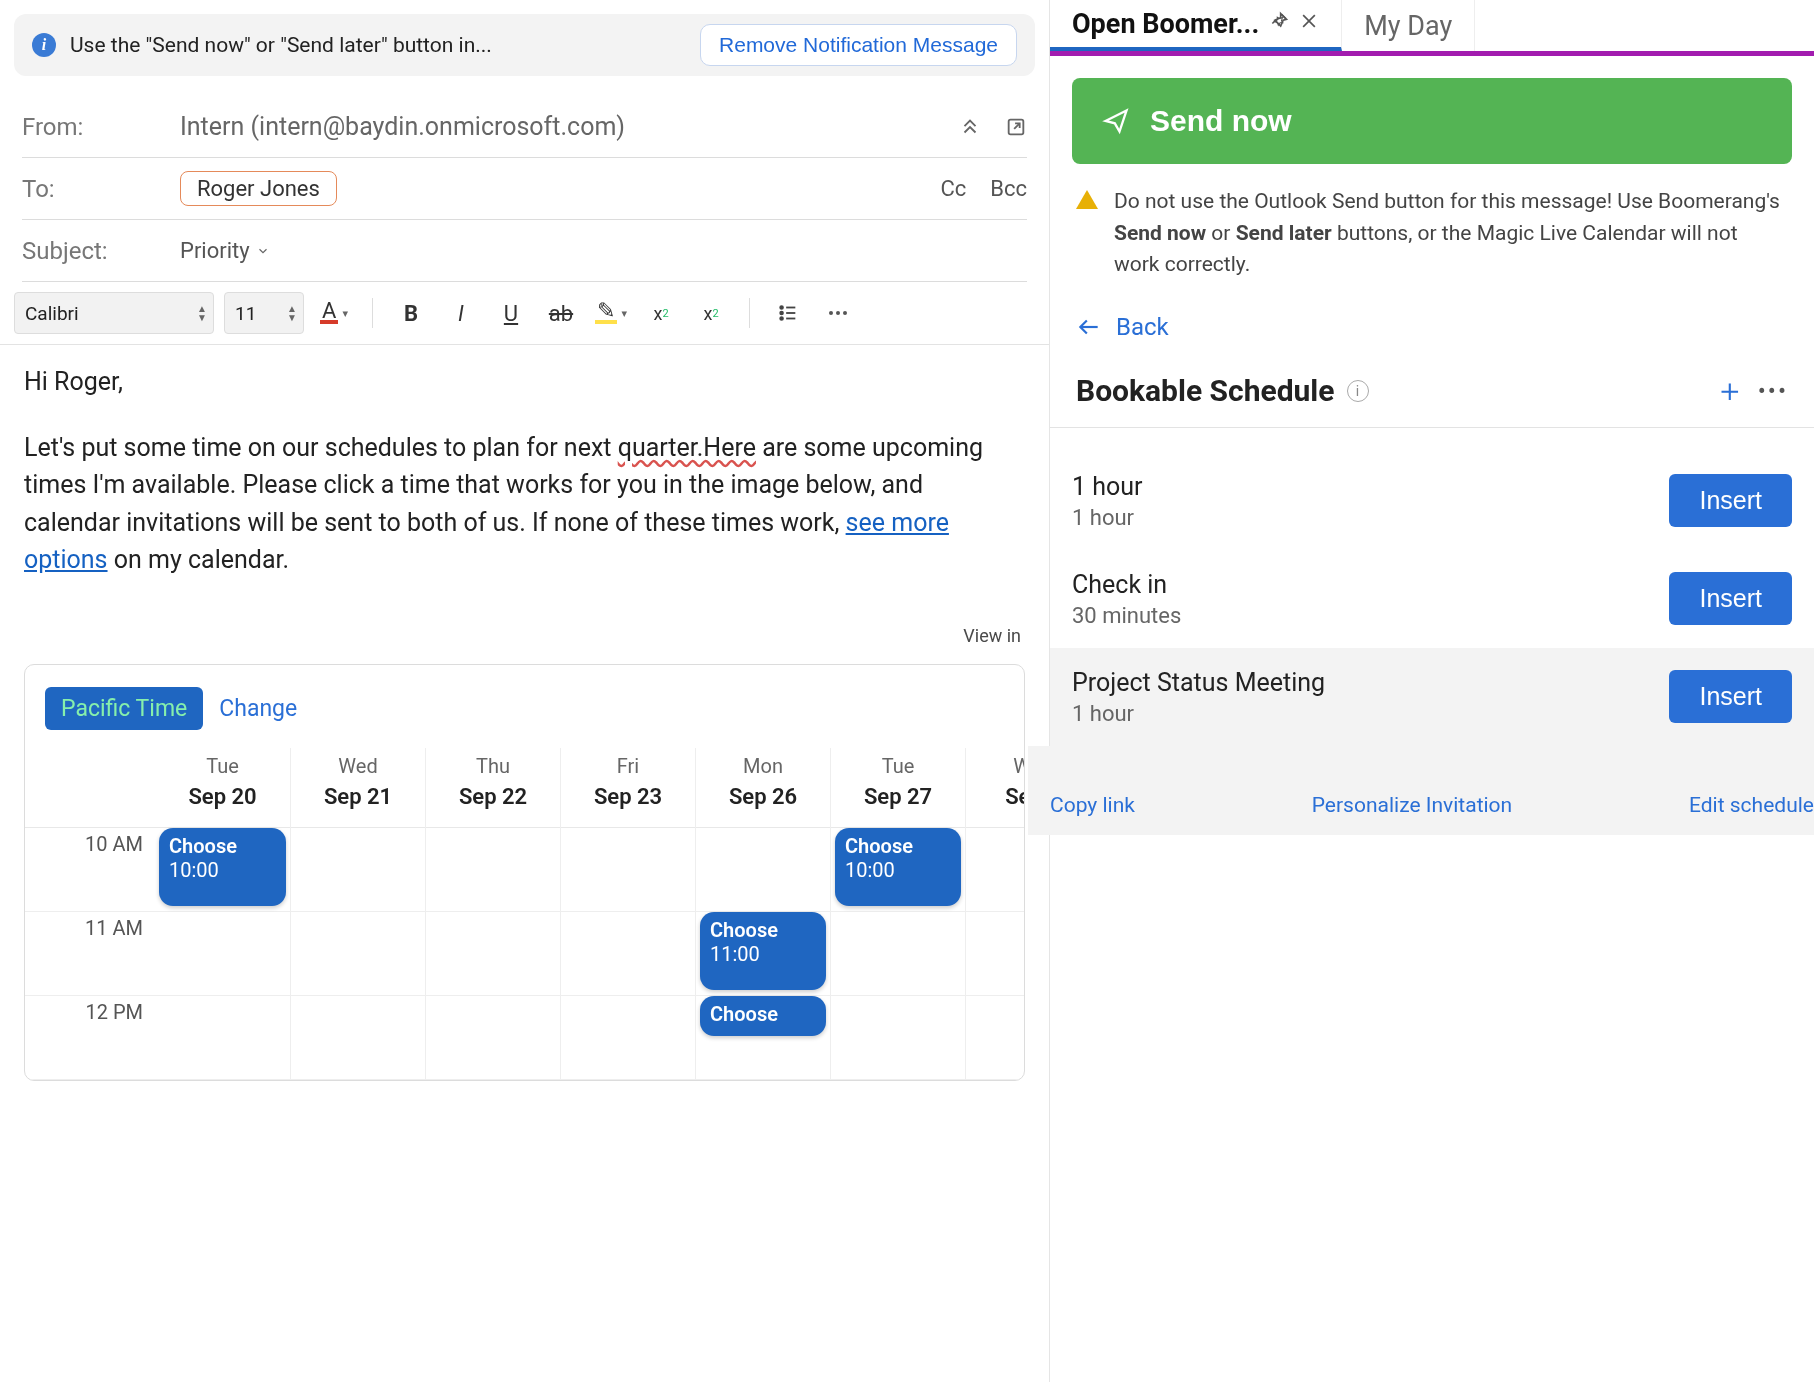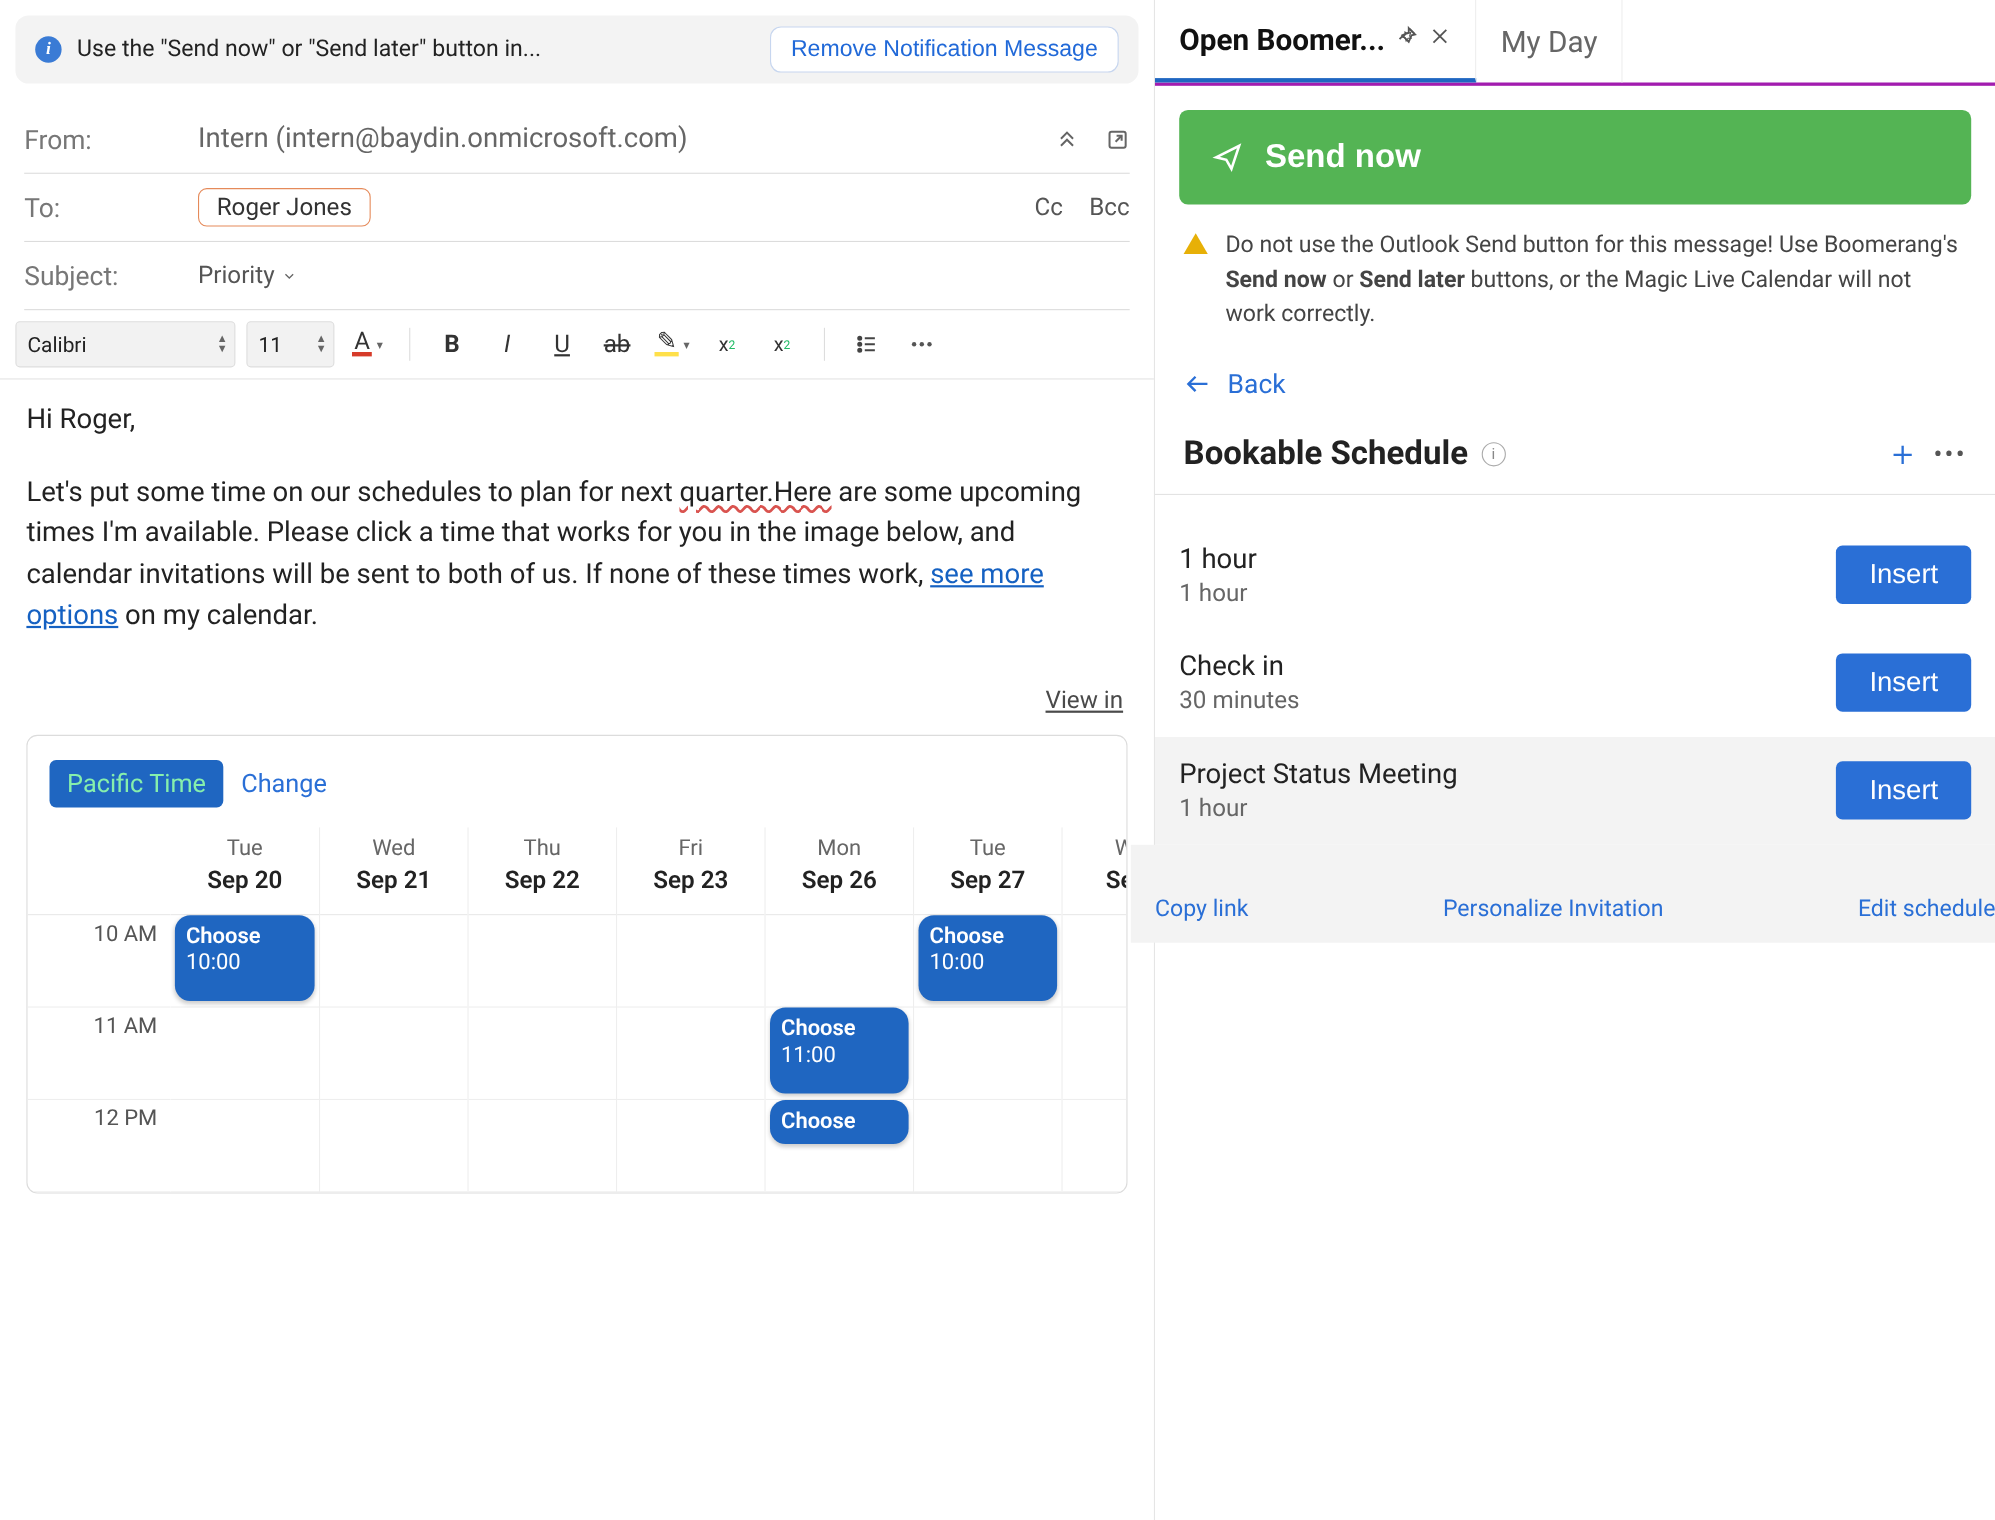--- a/index.html
+++ b/index.html
@@ -102,21 +102,21 @@
   .sub-icon { font-size: 18px; } .sub-icon sub { font-size: 11px; color: #2b6; }
   .list-icon svg, .more-icon svg { display:block; }
 
   
   .email-body { padding: 18px 24px; font-size: 25px; line-height: 1.5; color:#222; }
   .email-body p { margin-bottom: 28px; }
   .email-body a.inline-link { color: #1561c2; text-decoration: underline; }
   .spellerr { text-decoration: underline wavy #d9534f; text-underline-offset: 4px; }
 
   .view-in-row { text-align: right; padding: 0 28px 10px 0; }
-  .view-in-row a { color: #4a4a4a; text-decoration: underline; font-size: 22px; }
+  .view-in-row a { color: #4a4a4a; font-size: 18px; }
 
   
   .cal-card {
     margin: 8px 24px 0 24px;
     border: 1px solid #dcdcdc;
     border-radius: 10px;
     padding: 16px 0 0 0;
     overflow: hidden;
   }
   .tz-row { display: flex; align-items: center; gap: 16px; padding: 6px 20px 18px 20px; }
@@ -142,21 +142,21 @@
   .hr-row { height: 84px; border-bottom: 1px solid #eee; }
   .slot {
     position: absolute; left: 4px; right: 4px;
     background: #1f66c1; color: #fff; border-radius: 14px;
     padding: 6px 10px; font-size: 20px; line-height: 1.2;
     box-shadow: 0 2px 4px rgba(0,0,0,0.2);
   }
   .slot .lbl { font-weight: 600; }
 
   
-  .tabs-row { display: flex; align-items: stretch; border-bottom: 3px solid #a21caf; height: 78px; }
+  .tabs-row { display: flex; align-items: stretch; border-bottom: 5px solid #a21caf; height: 56px; }
   .tab {
     display: flex; align-items: center; gap: 10px;
     padding: 0 22px; font-size: 27px; color: #666; cursor: pointer;
     border-right: 1px solid #eee;
   }
   .tab.active { color: #111; font-weight: 700; border-bottom: 4px solid #1f66c1; }
   .tab .pin-icon, .tab .close-icon { color: #555; cursor: pointer; font-size: 22px; }
   .right-content { padding: 22px; }
   .send-now-btn {
     width: 100%; background: #54b454; color: #fff;

